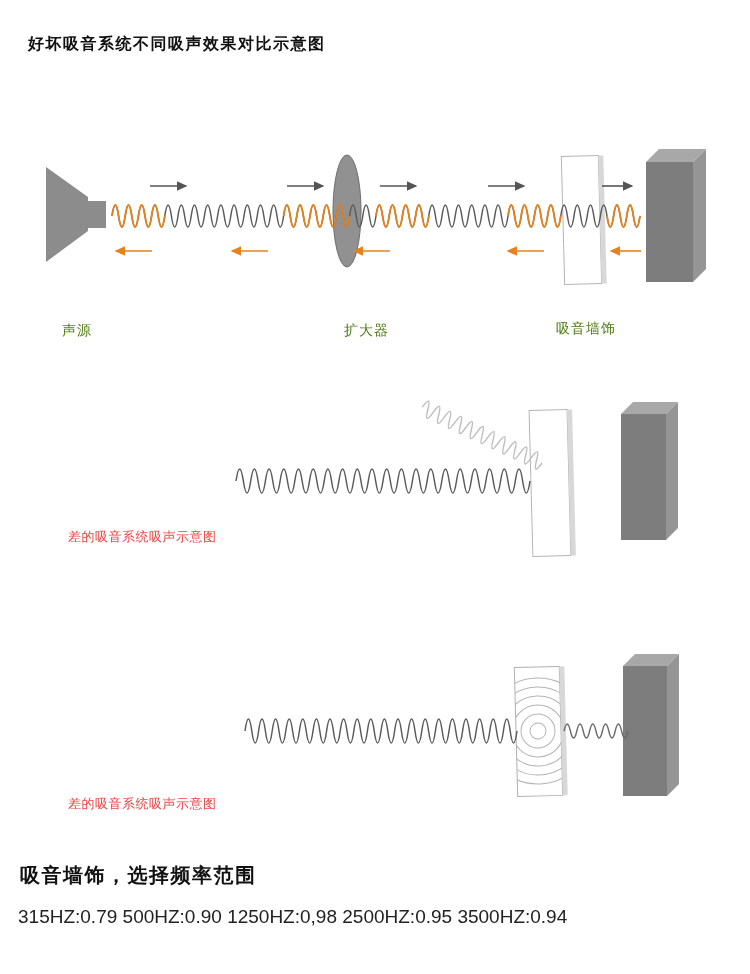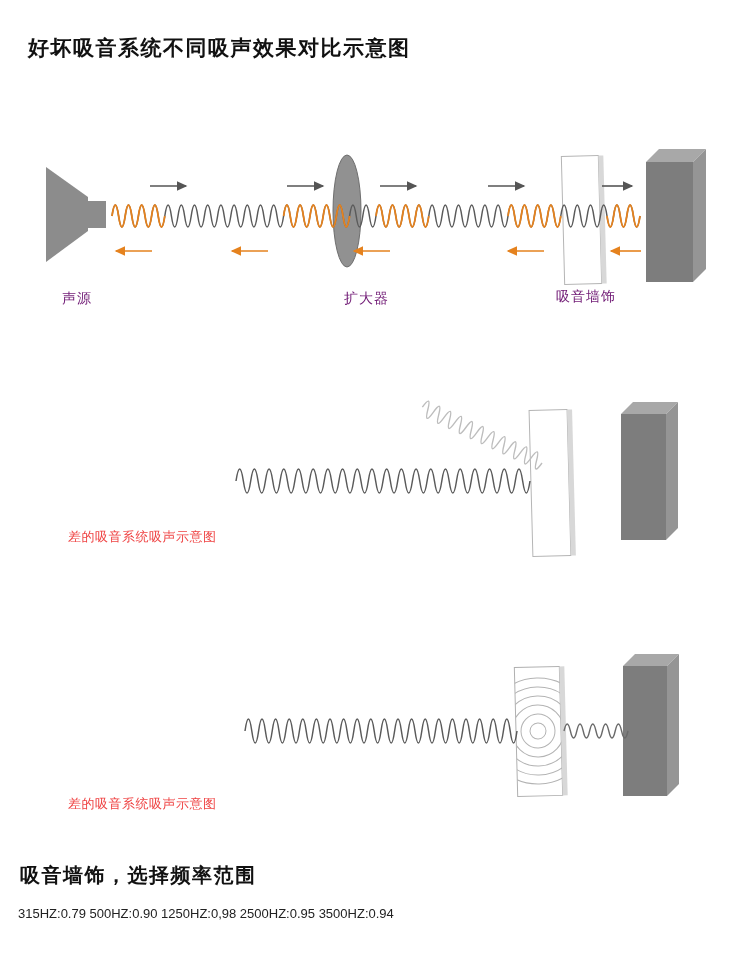--- a/index.html
+++ b/index.html
@@ -1,24 +1,24 @@
 <!DOCTYPE html>
 <html><head>
 <meta charset="utf-8">
 <style>
   html,body{margin:0;padding:0;background:#ffffff;}
   .page{position:relative;width:750px;height:974px;background:#ffffff;
         font-family:"Liberation Sans","DejaVu Sans",sans-serif;overflow:hidden;}
   .art{position:absolute;left:0;top:0;}
   .txt{position:absolute;color:#1f1f1f;white-space:nowrap;}
-  .title{left:28px;top:34px;font-size:21px;font-weight:700;letter-spacing:1.5px;color:#111;}
-  .lbl{font-size:14px;color:#701a75;letter-spacing:1px;}
+  .title{left:28px;top:34px;font-size:16px;font-weight:700;letter-spacing:1.5px;color:#111;}
+  .lbl{font-size:14px;color:#4d7c0f;letter-spacing:1px;margin-top:32px;}
   .cap{font-size:13px;color:#ef4444;letter-spacing:0.5px;}
   .h2{left:20px;top:862px;font-size:20px;font-weight:700;letter-spacing:1.5px;color:#111;}
-  .vals{left:18px;top:906px;font-size:13px;color:#222;}
+  .vals{left:18px;top:906px;font-size:19px;color:#222;}
   .wg{fill:none;stroke:#5a5a5a;stroke-width:1.5;}
   .wo{fill:none;stroke:#e5821e;stroke-width:1.8;}
   .wl{fill:none;stroke:#bdbdbd;stroke-width:1.4;}
   .ws{fill:none;stroke:#6a6a6a;stroke-width:1.4;}
   .arrG{stroke:#555555;stroke-width:1.6;}
   .arrO{stroke:#e5821e;stroke-width:1.6;}
   .circ{fill:none;stroke:#b3b3b3;stroke-width:1;}
 </style>
 </head>
 <body>

